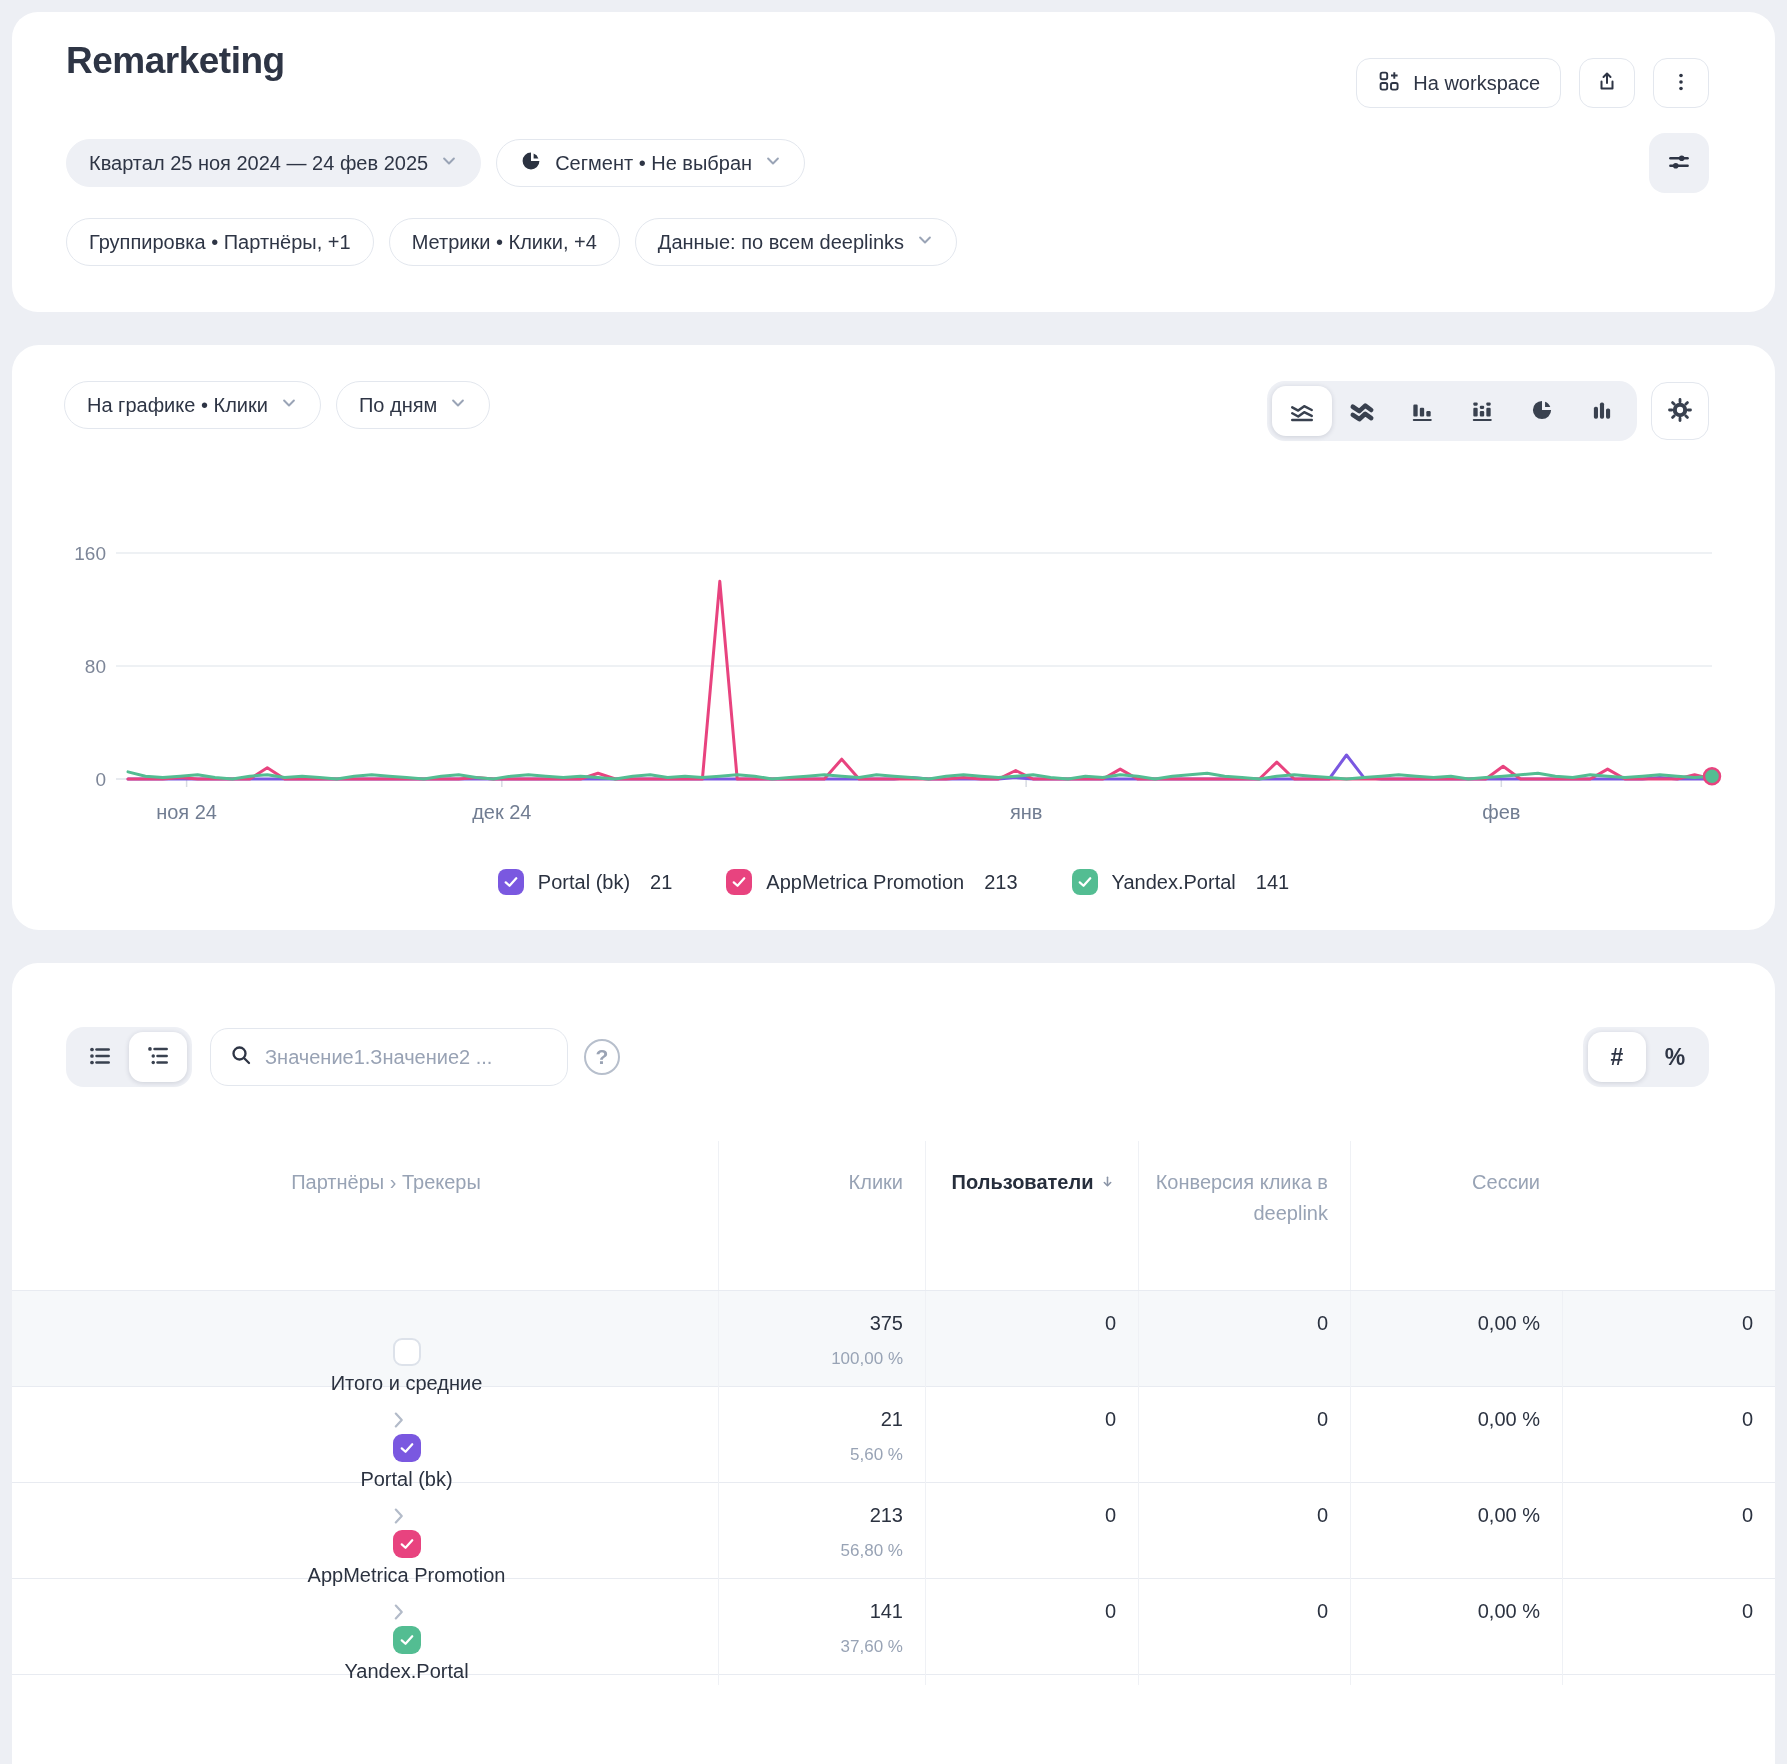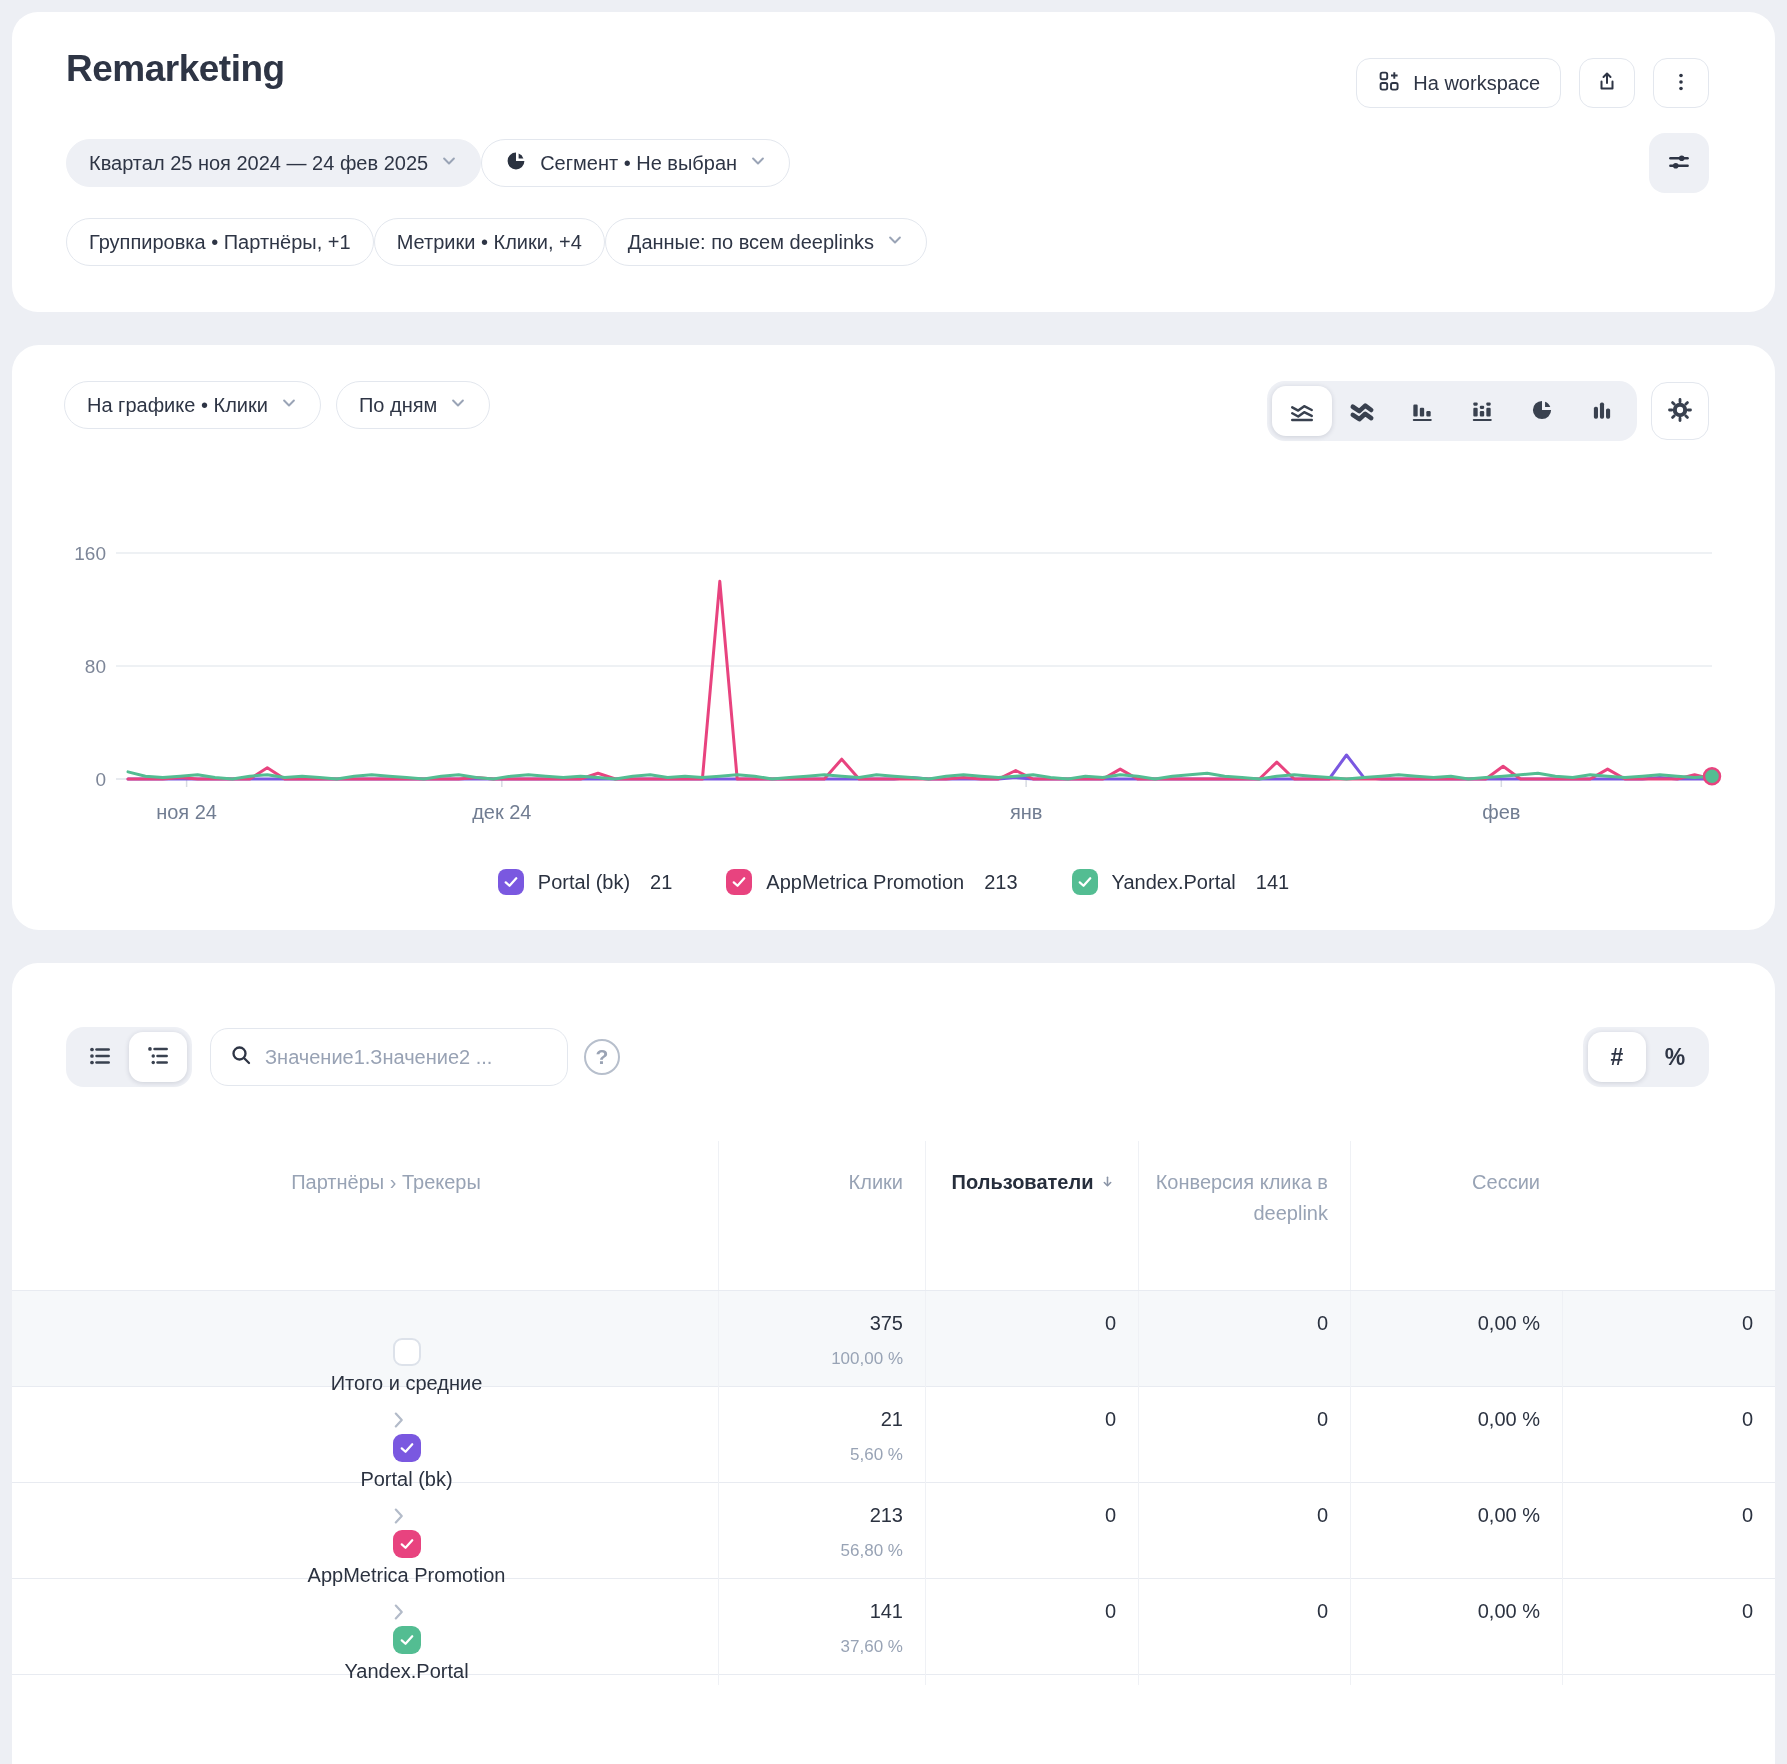--- a/index.html
+++ b/index.html
@@ -9,31 +9,31 @@
     font-family:"Liberation Sans", sans-serif;
     color:#2b3240;
   }
   .page { width:1787px; height:1764px; padding:12px 12px 24px 12px; }
   .card { position:relative; background:#ffffff; border-radius:26px; width:1763px; }
   .card-header  { height:300px; margin-bottom:33px; }
   .card-chart   { height:585px; margin-bottom:33px;border-radius:27px; }
   .card-table   { height:949px; }
 
   
-  .page-title { position:absolute; left:54px; top:36px; font-size:37px; font-weight:700; color:#2e3545; letter-spacing:-0.5px; }
+  .page-title { position:absolute; left:54px; top:28px; font-size:37px; font-weight:700; color:#2e3545; letter-spacing:-0.5px; }
   .hdr-actions { position:absolute; right:66px; top:46px; display:flex; gap:18px; align-items:center; }
   .btn-outline {
     display:inline-flex; align-items:center; gap:12px; height:50px; padding:0 20px;
     border:1px solid #e3e7ee; border-radius:14px; background:#fff; font-size:20px; color:#2e3545; cursor:pointer;
   }
   .icon-btn {
     width:56px; height:50px; display:inline-flex; align-items:center; justify-content:center;
     border:1px solid #e3e7ee; border-radius:14px; background:#fff; cursor:pointer;
   }
-  .chip-row { position:absolute; left:54px; display:flex; }
+  .chip-row { position:absolute; left:54px; display:flex; gap:15px; }
   .row-filters  { top:127px; }
   .row-settings { top:206px; }
   .chip {
     display:inline-flex; align-items:center; gap:12px; height:48px; padding:0 22px;
     border:1px solid #e3e7ee; border-radius:24px; background:#fff; font-size:20px; color:#2e3545; cursor:pointer; white-space:nowrap;
   }
   .chip.filled { background:#eef0f5; border-color:#eef0f5; }
   .sliders-btn {
     position:absolute; right:66px; top:121px; width:60px; height:60px;
     background:#eef0f5; border:none; border-radius:16px;

